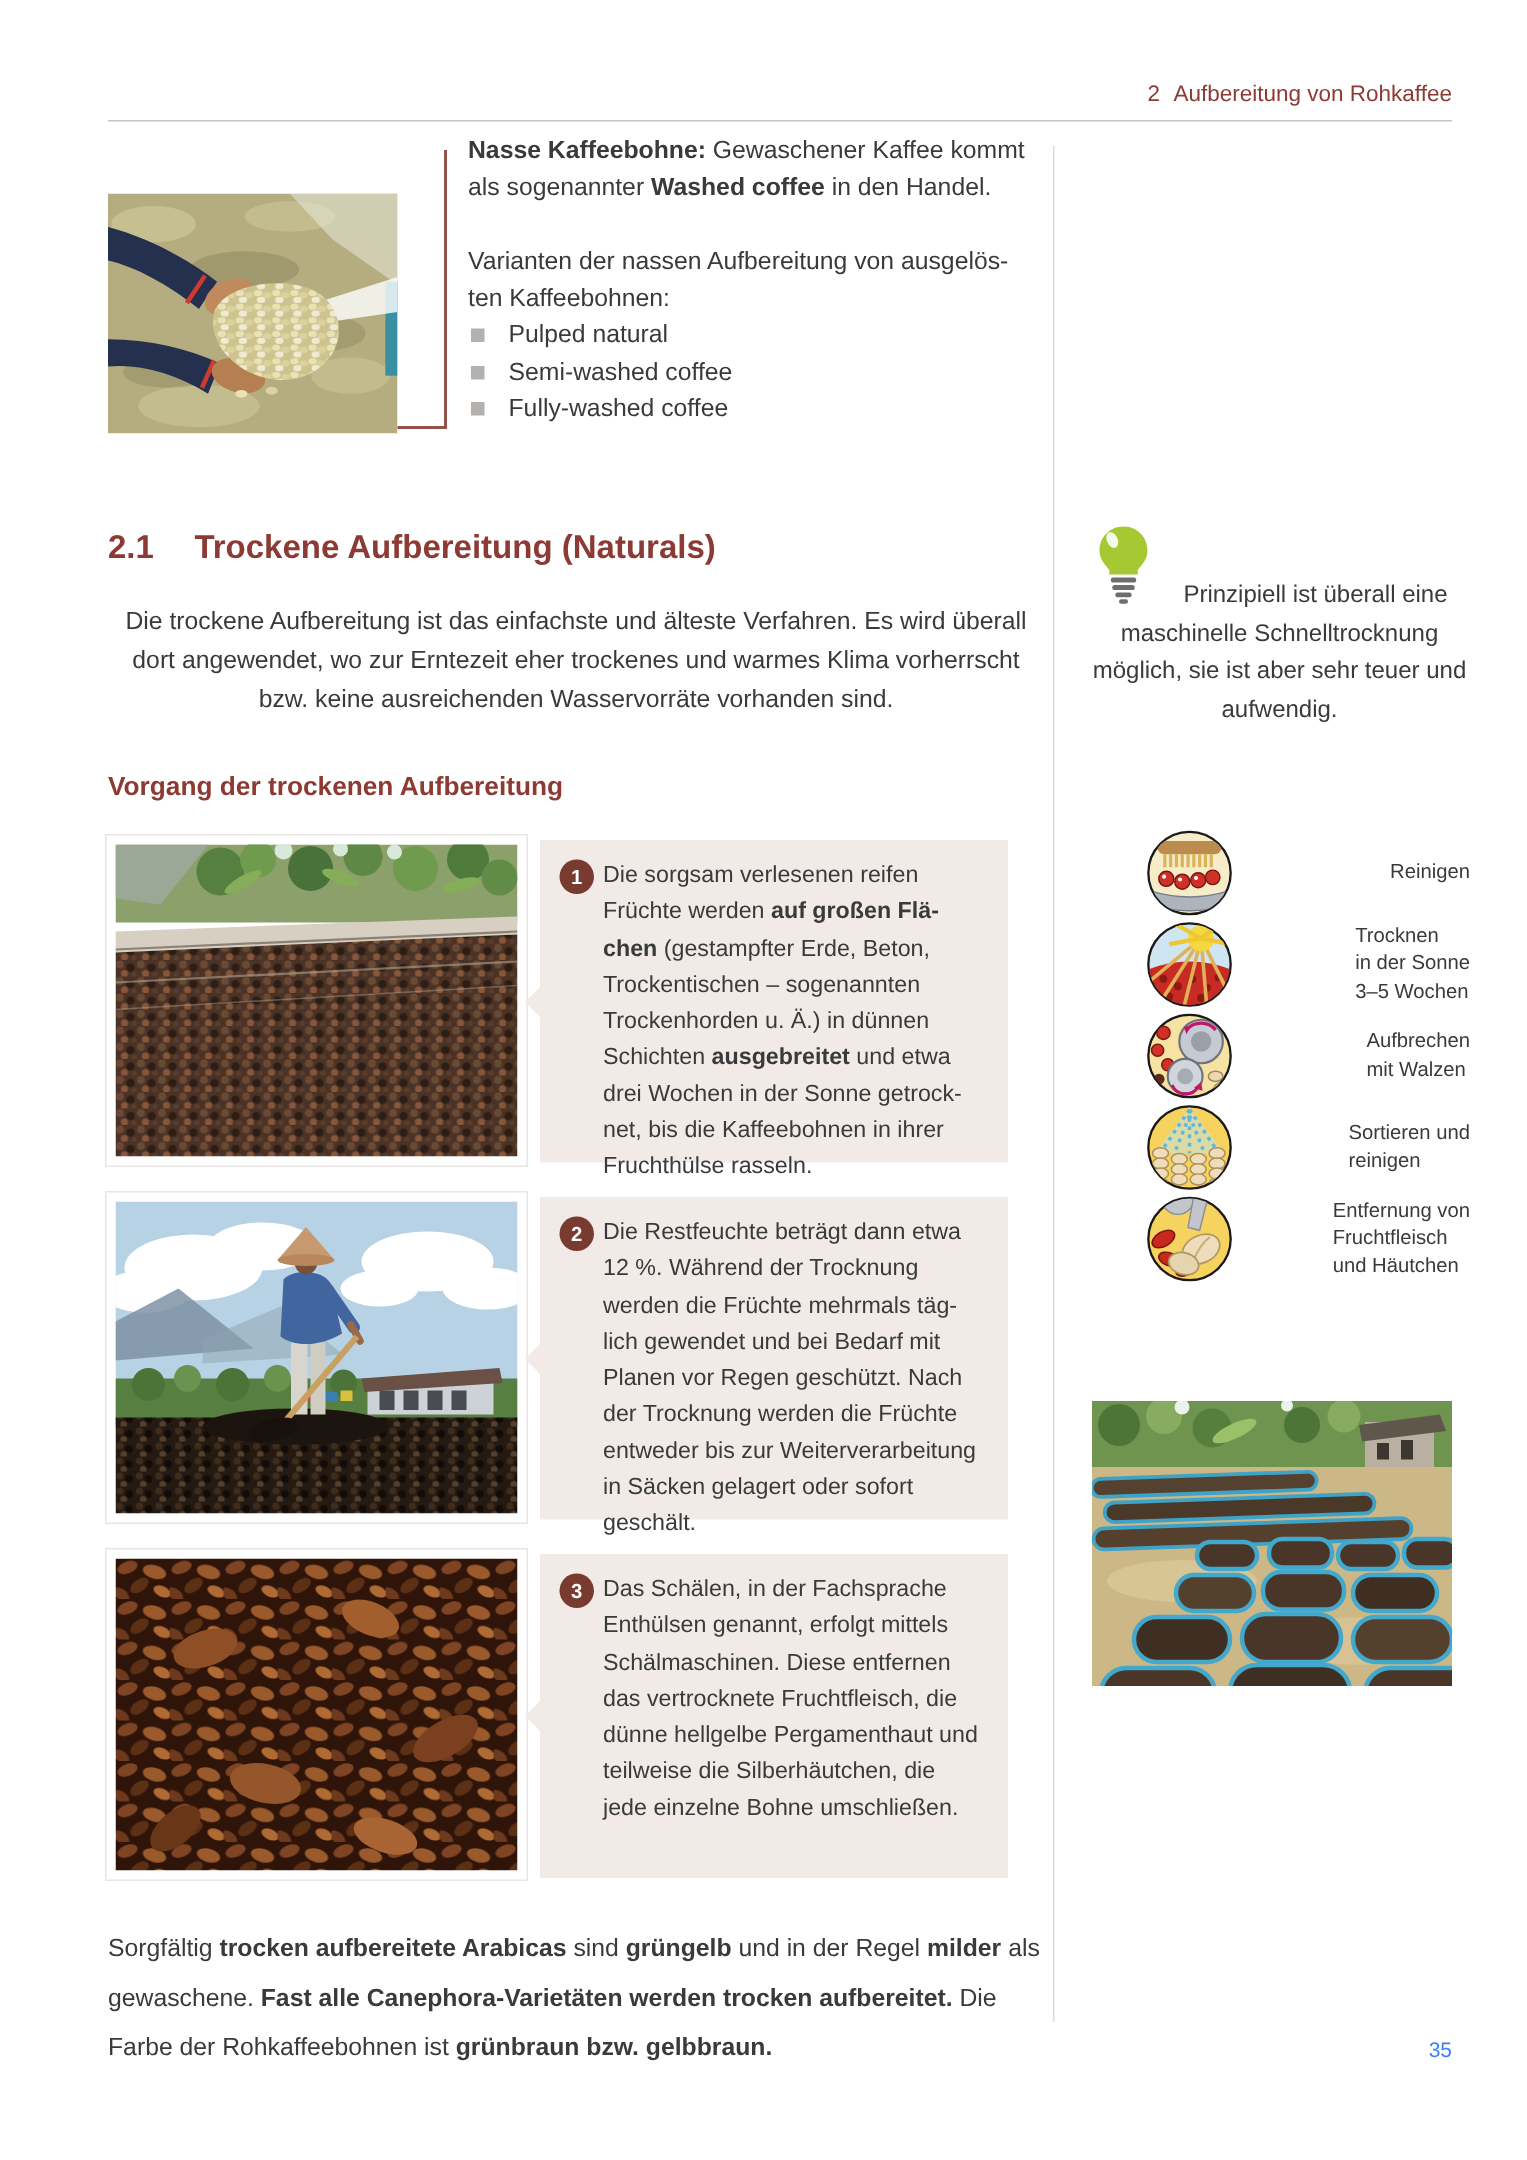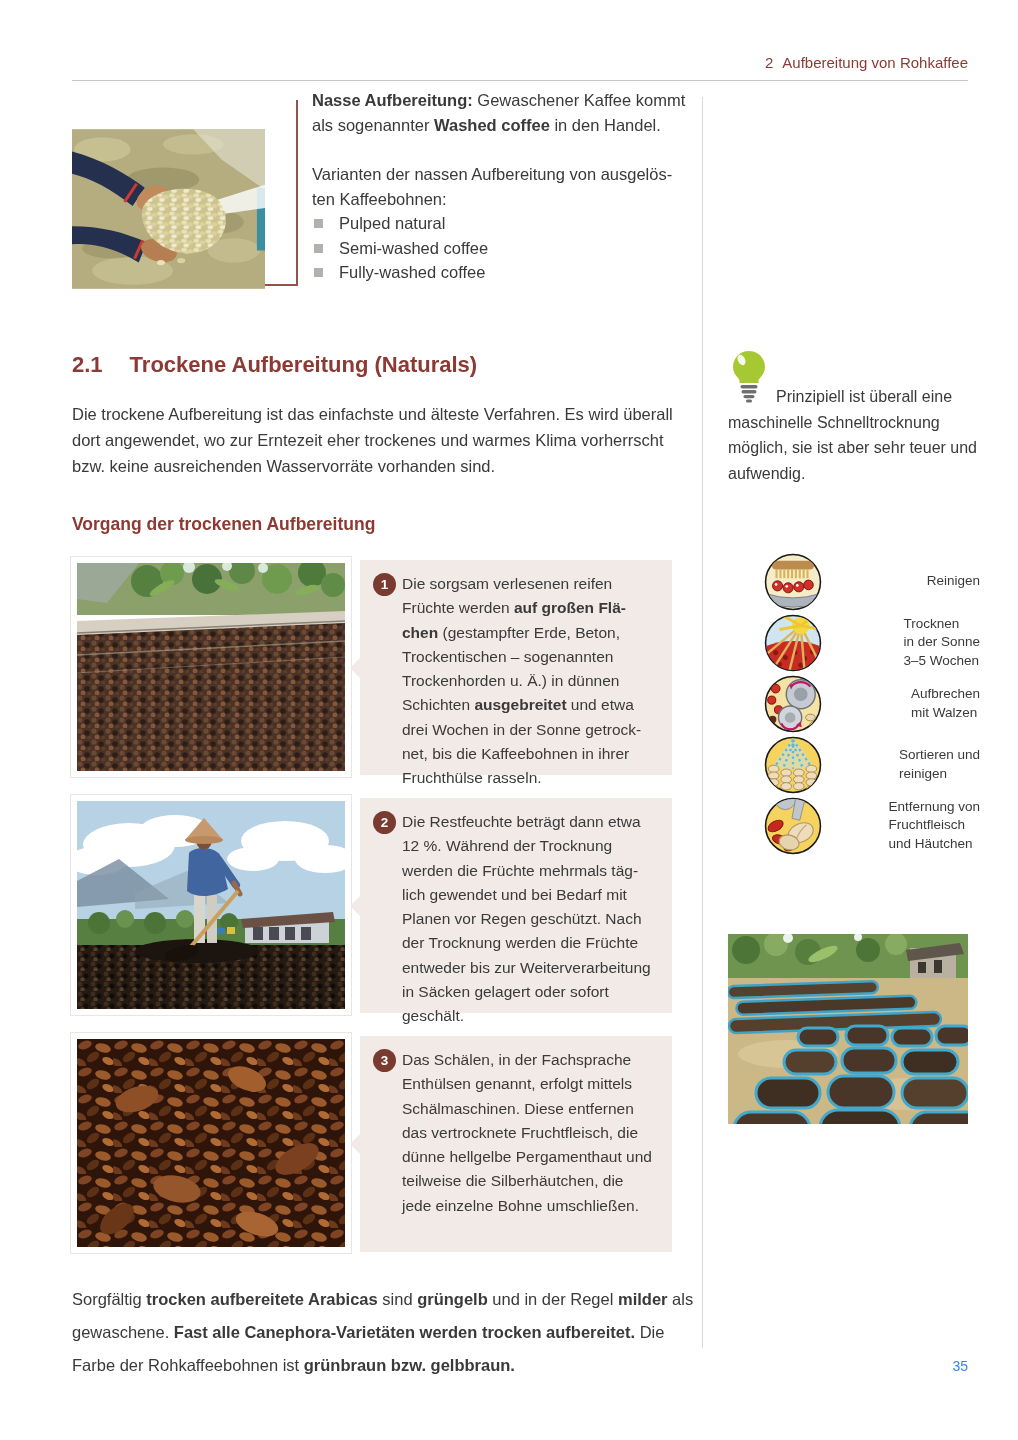--- a/index.html
+++ b/index.html
@@ -32,23 +32,23 @@
   .intro-text p{margin:0;}
   .intro-gap{height:25px;}
   .bullet-list{list-style:none;margin:0;padding:0;}
   .bullet-list li{position:relative;padding-left:27px;}
   .bullet-sq{position:absolute;left:2px;top:8px;width:9px;height:9px;background:#b3b0ad;}
   
   .col-divider{position:absolute;left:702px;top:97px;width:1px;height:1251px;background:var(--divider);}
   
   .section-heading{position:absolute;left:72px;top:352px;margin:0;font-size:22px;font-weight:700;color:var(--red);}
   .section-heading .sec-num{margin-right:27px;}
-  .section-para{position:absolute;left:72px;top:401px;width:624px;margin:0;font-size:16.5px;line-height:26px;}
-  
-  .tip{position:absolute;left:728px;top:384px;width:250px;}
+  .section-para{position:absolute;left:72px;top:401px;width:624px;margin:0;font-size:16.5px;line-height:26px;text-align:center;}
+  
+  .tip{position:absolute;left:728px;top:384px;width:250px;text-align:center;}
   .tip p{margin:0;font-size:16px;line-height:25.5px;text-indent:48px;}
   .bulb{position:absolute;left:2px;top:-34px;width:38px;height:53px;}
   
   .process-heading{position:absolute;left:72px;top:514px;margin:0;font-size:17.5px;font-weight:700;color:var(--red);}
   
   .photo-card{position:absolute;left:70px;width:282px;height:222px;background:#fff;border:1px solid #e9e5e2;padding:6px;}
   .photo-card svg{display:block;width:268px;height:208px;}
   #photo-1{top:556px;}#photo-2{top:794px;}#photo-3{top:1032px;}
   
   .step-box{position:absolute;left:360px;width:312px;background:var(--box);}
@@ -138,21 +138,21 @@
       <ellipse cx="80" cy="68" rx="17" ry="11" fill="#c08a5c" transform="rotate(-25 80 68)"></ellipse>
       <ellipse cx="86" cy="120" rx="18" ry="11" fill="#b57f52" transform="rotate(15 86 120)"></ellipse>
       <path d="M70 78 C78 56 132 52 146 72 C160 90 150 116 124 122 C96 128 64 104 70 78 Z" fill="url(#greenBeans)"></path>
       <ellipse cx="88" cy="132" rx="4" ry="2.6" fill="#e9e2b4"></ellipse>
       <ellipse cx="108" cy="130" rx="4" ry="2.6" fill="#dbd29e"></ellipse>
     </svg>
   </figure>
   <div class="intro-connector"></div>
 
   <div class="intro-text">
-    <p><b>Nasse Aufbereitung:</b><span> Gewaschener Kaffee kommt als sogenannter </span><b>Washed coffee</b><span> in den Handel.</span></p>
+    <p><b>Nasse Kaffeebohne:</b><span> Gewaschener Kaffee kommt als sogenannter </span><b>Washed coffee</b><span> in den Handel.</span></p>
     <div class="intro-gap"></div>
     <p>Varianten der nassen Aufbereitung von ausgelös­ten Kaffeebohnen:</p>
     <ul class="bullet-list">
       <li><span class="bullet-sq"></span><span>Pulped natural</span></li>
       <li><span class="bullet-sq"></span><span>Semi-washed coffee</span></li>
       <li><span class="bullet-sq"></span><span>Fully-washed coffee</span></li>
     </ul>
   </div>
 
   <div class="col-divider"></div>

